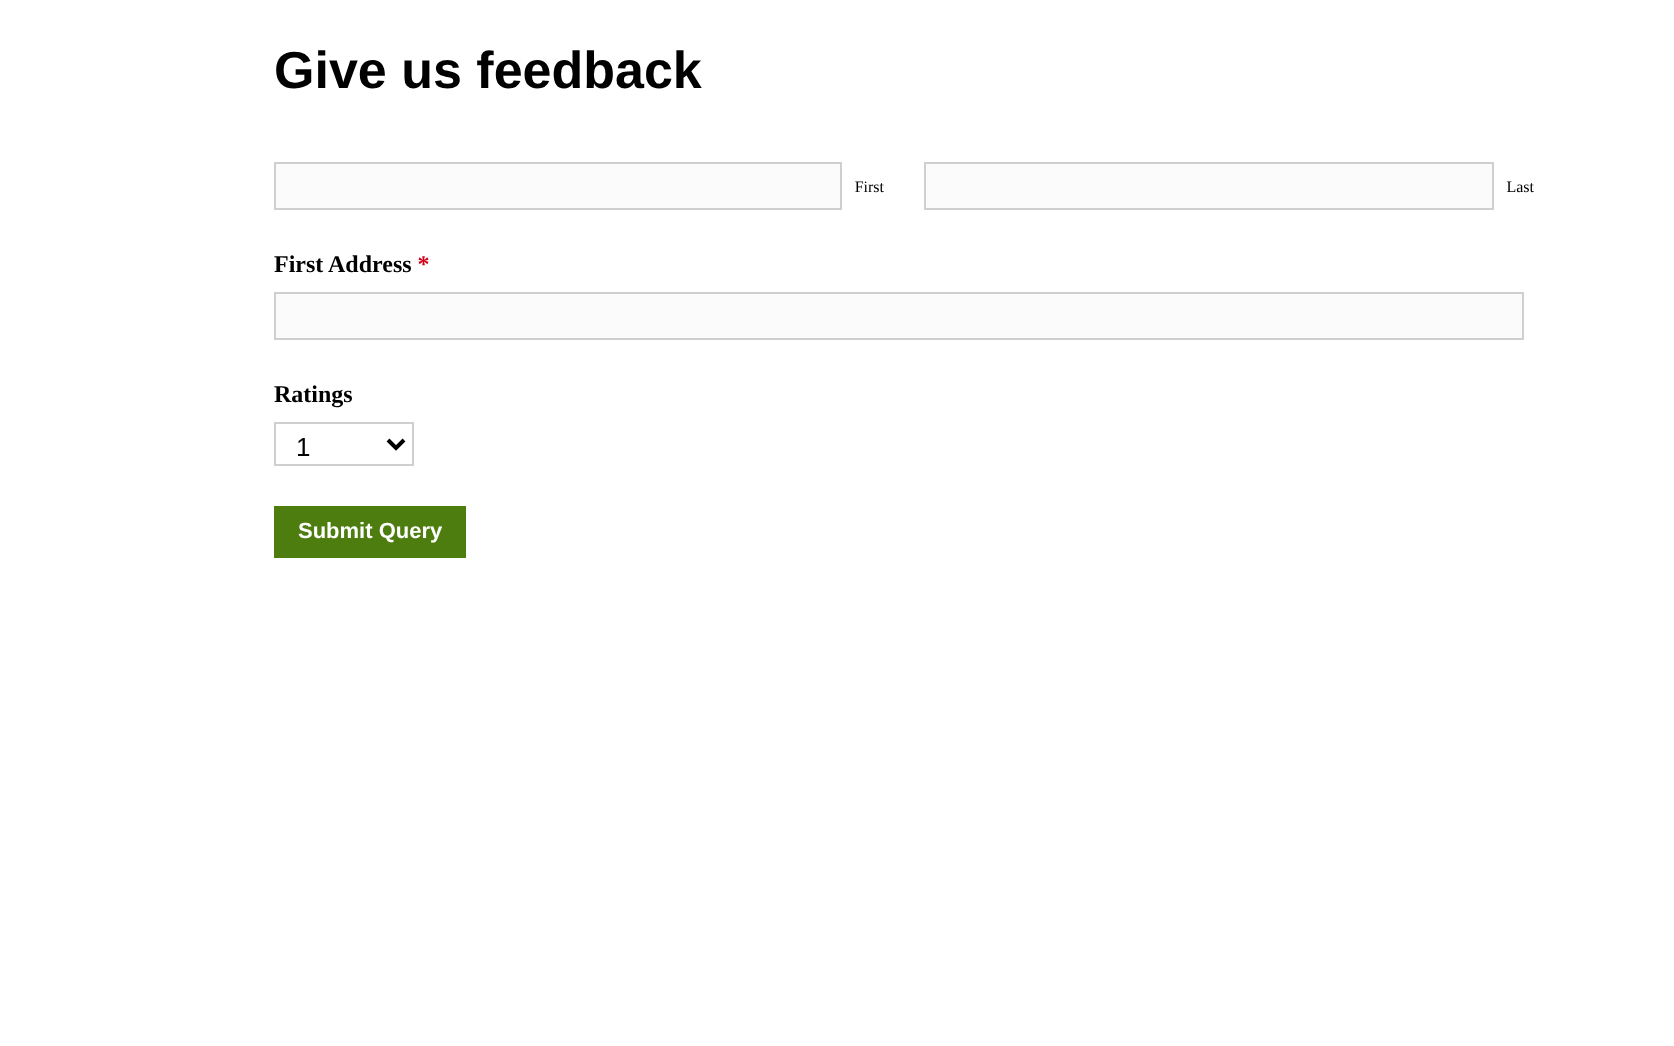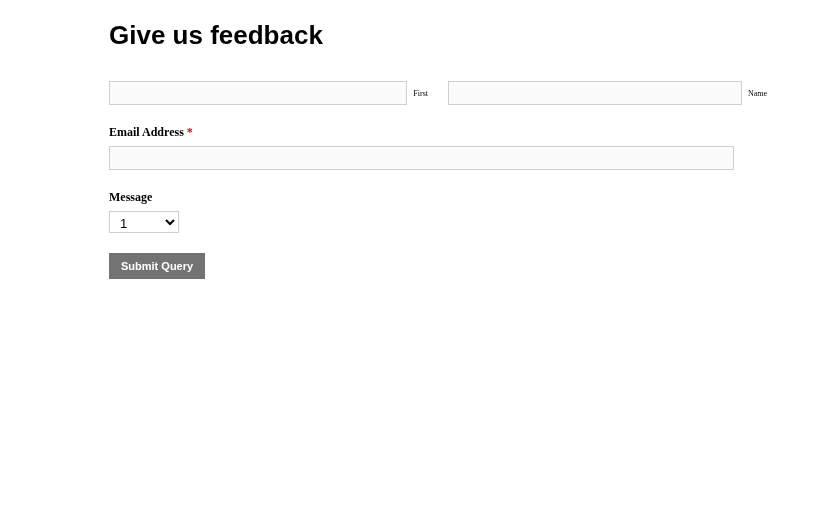--- a/index.html
+++ b/index.html
@@ -10,20 +10,21 @@
     color:#000;
     width:837px;
     height:523px;
     overflow:hidden;
   }
   .page{
     padding-left:109px;
     padding-right:70px;
     box-sizing:border-box;
     padding-top:20px;
+    margin-left:28px;
   }
   h1.title{
     font-family:Arial, Helvetica, sans-serif;
     font-weight:700;
     font-size:26px;
     margin:0 0 30px 0;
   }
   .field{
     margin-bottom:20px;
   }
@@ -66,21 +67,21 @@
   select.sel{
     width:70px;
     height:22px;
     background:#fff;
   }
   textarea.ta{
     height:95px;
     resize:both;
   }
   .submit{
-    background:#737373;
+    background:#4d7c0f;
     color:#fff;
     border:none;
     font-family:Arial, sans-serif;
     font-weight:bold;
     font-size:11px;
     padding:7px 12px;
     cursor:pointer;
   }
 </style>
 </head>
@@ -92,39 +93,39 @@
 
   
   <div class="field">
     <div class="row-name">
       <div class="name-col">
         <input class="txt" type="text" value="" style="">
         <span class="sub-lab">First</span>
       </div>
       <div class="name-col">
         <input class="txt" type="text" value="" style="">
-        <span class="sub-lab">Name</span>
+        <span class="sub-lab">Last</span>
       </div>
     </div>
   </div>
 
   
   <div class="field">
     <span class="label">
-      <span>Email Address</span>
+      <span>First Address</span>
       <span class="req">*</span>
     </span>
     <input class="txt" type="text" style="width: 625px;" value="">
   </div>
 
   
 
   
   <div class="field">
-    <span class="label">Message</span>
+    <span class="label">Ratings</span>
     <select class="sel">
       <option>1</option>
     </select>
   </div>
 
   
 
   
   <button class="submit">Submit Query</button>
 

